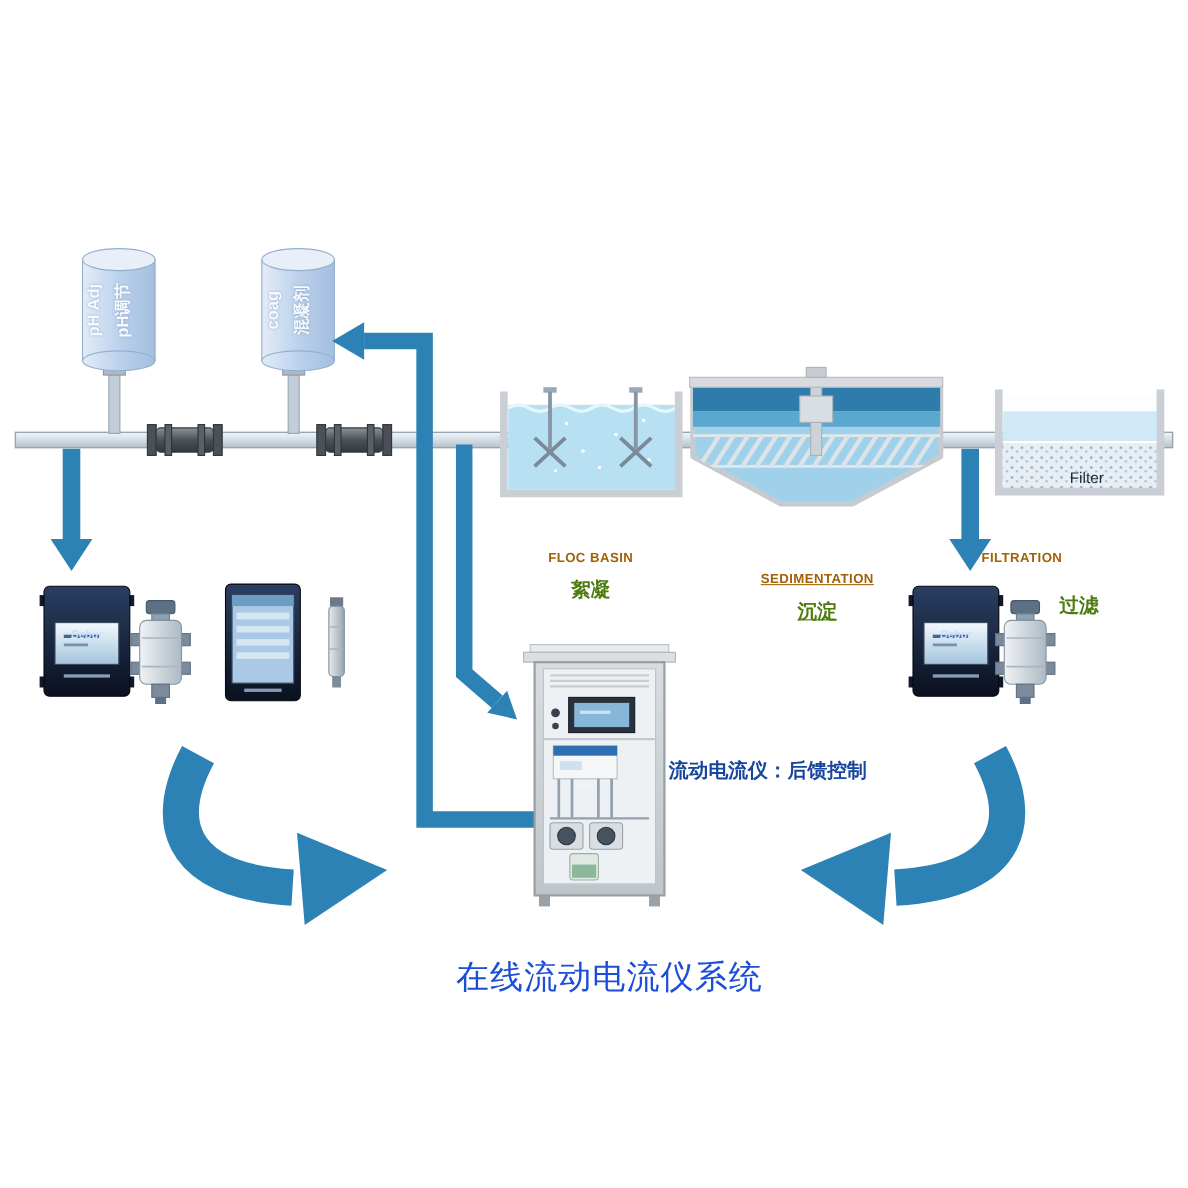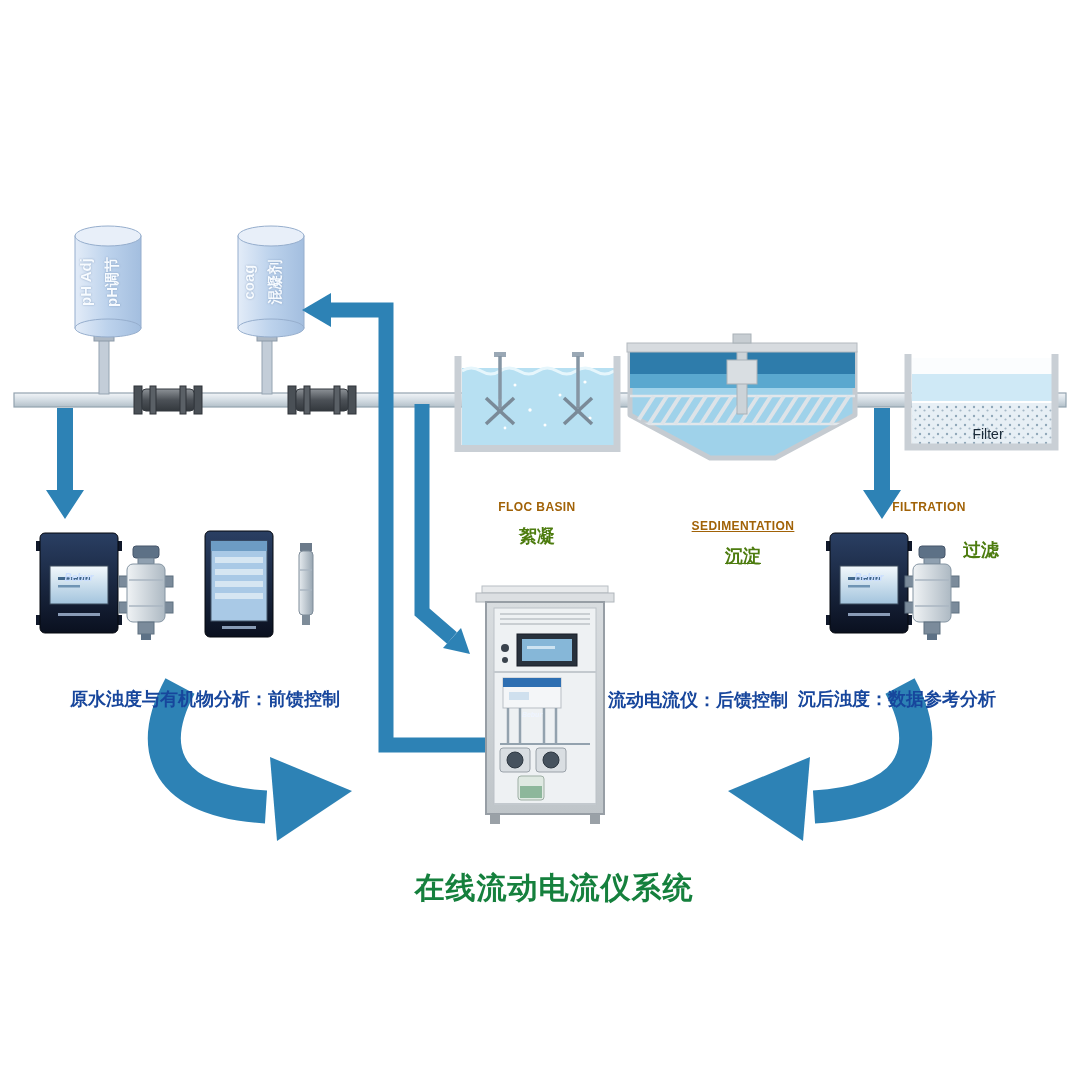--- a/index.html
+++ b/index.html
@@ -4,21 +4,21 @@
 <style>
   html,body{margin:0;padding:0;background:#ffffff;}
   #canvas{position:relative;width:1080px;height:1080px;background:#ffffff;overflow:hidden;
           font-family:"Liberation Sans",sans-serif;}
   #gfx{position:absolute;left:0;top:0;}
   .abs{position:absolute;}
   .ctr{transform:translateX(-50%);text-align:center;white-space:nowrap;margin-top:32px;}
   .stage-en{font-weight:700;font-size:12px;color:#a16207;letter-spacing:.4px;}
   .stage-zh{font-weight:700;font-size:18px;color:#4d7c0f;}
   .caption{font-weight:700;font-size:18px;color:#17469c;}
-  .title{font-weight:700;font-size:30px;color:#15803d;letter-spacing:1px;}
+  .title{font-weight:400;font-size:30px;color:#1d4ed8;letter-spacing:1px;}
   .tank-label{width:120px;height:70px;transform:rotate(-90deg);transform-origin:center;
               color:#f7fbff;font-weight:700;font-size:15px;line-height:1.7;text-align:center;
               text-shadow:0 0 2px rgba(90,120,160,.6);}
   .filter-inner{font-size:14px;color:#1b2a38;font-weight:400;}
   .brand{font-style:italic;font-weight:700;font-size:10px;color:#c9ddff;text-align:center;}
   .brand-sm{font-style:italic;font-weight:700;font-size:7px;color:#eef4ff;text-align:center;line-height:9px;}
 </style>
 </head>
 <body>
 
@@ -296,19 +296,17 @@
 
 <div class="abs ctr stage-en" style="left:929px;top:468px;">FILTRATION</div>
 <div class="abs ctr stage-zh" style="left:981px;top:506px;">过滤</div>
 
 <div class="abs ctr filter-inner" style="left:988px;top:394px;">Filter</div>
 
 <div class="abs ctr brand" style="left:79px;top:540px;">Bebur</div>
 <div class="abs ctr brand" style="left:869px;top:540px;">Bebur</div>
 <div class="abs ctr brand-sm" style="left:532px;top:678px;">Bebur</div>
 
-<div class="abs ctr caption" style="left:205px;top:655px;">原水浊度与有机物分析：前馈控制</div>
-<div class="abs ctr caption" style="left:897px;top:655px;">沉后浊度：数据参考分析</div>
 <div class="abs caption" style="left:608px;top:688px;white-space:nowrap;">流动电流仪：后馈控制</div>
 
 <div class="abs ctr title" style="left:554px;top:836px;">在线流动电流仪系统</div>
 
 </div>
 
 </body></html>

